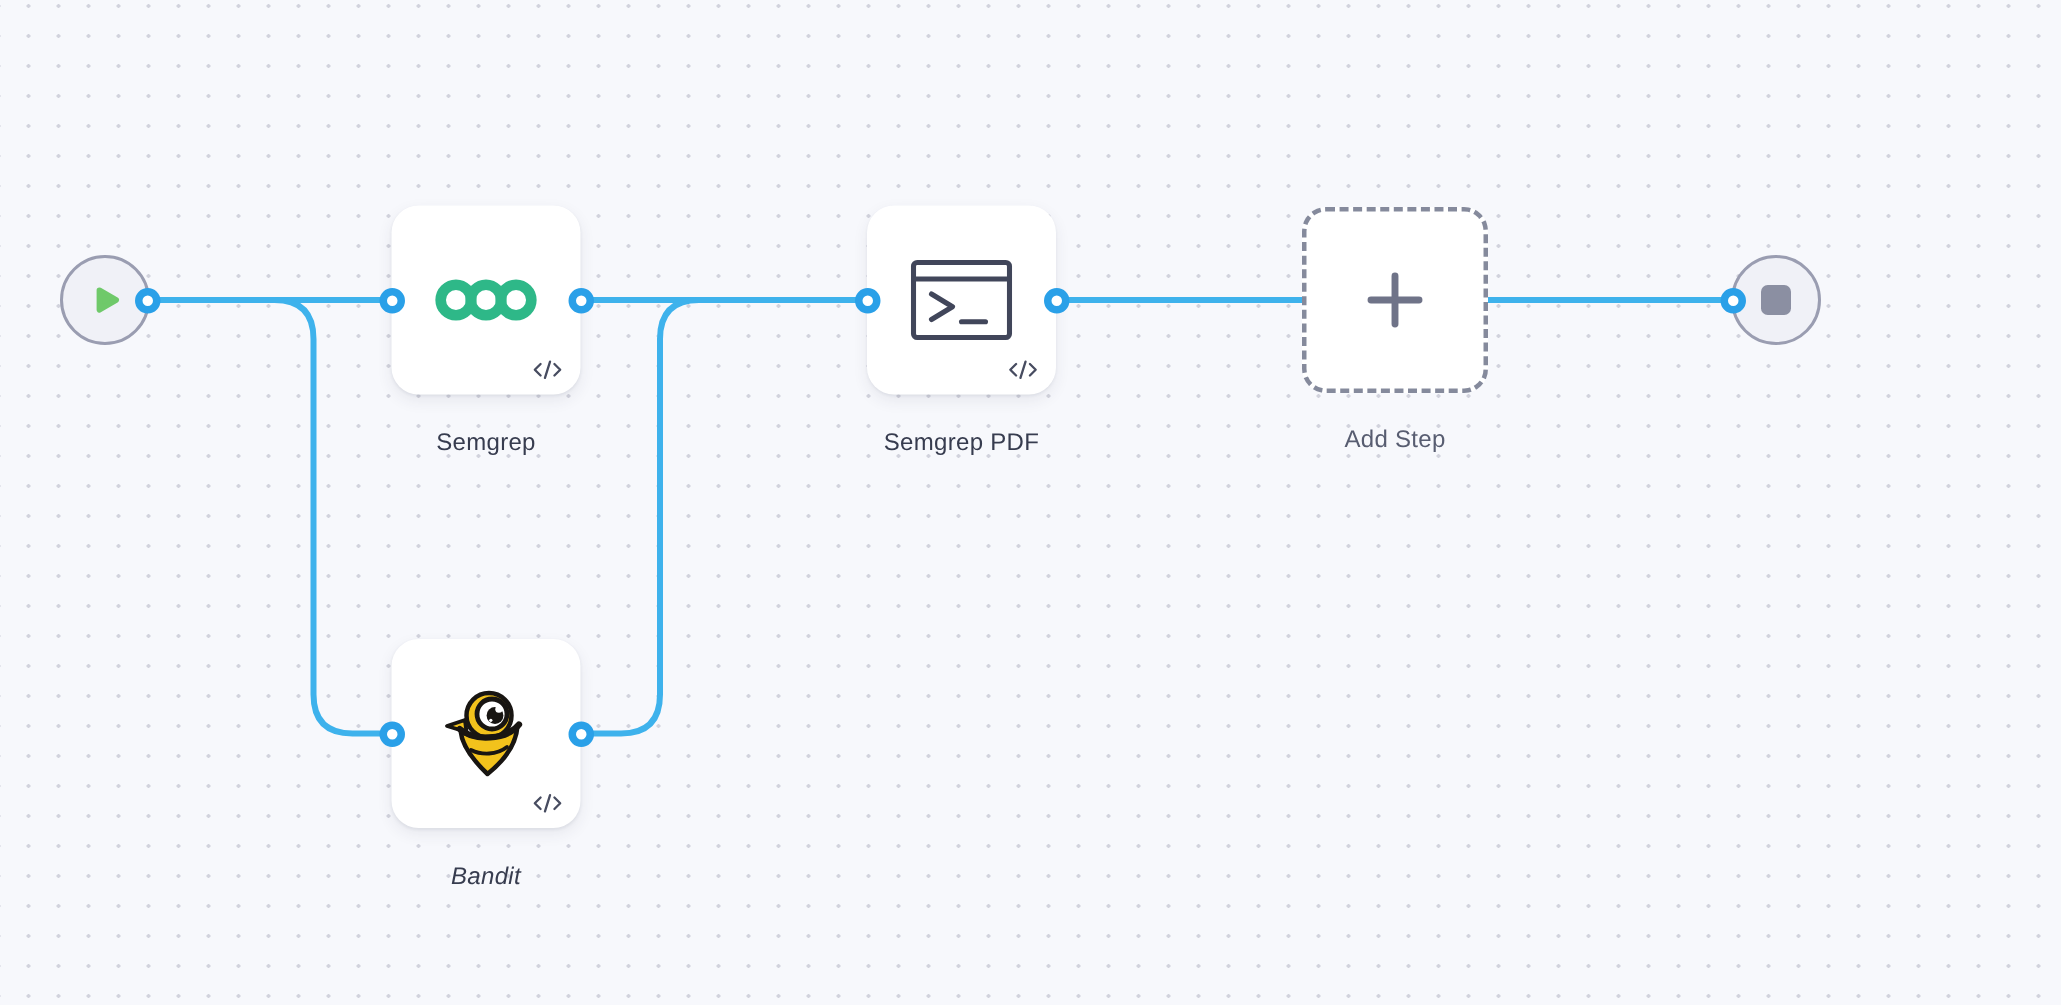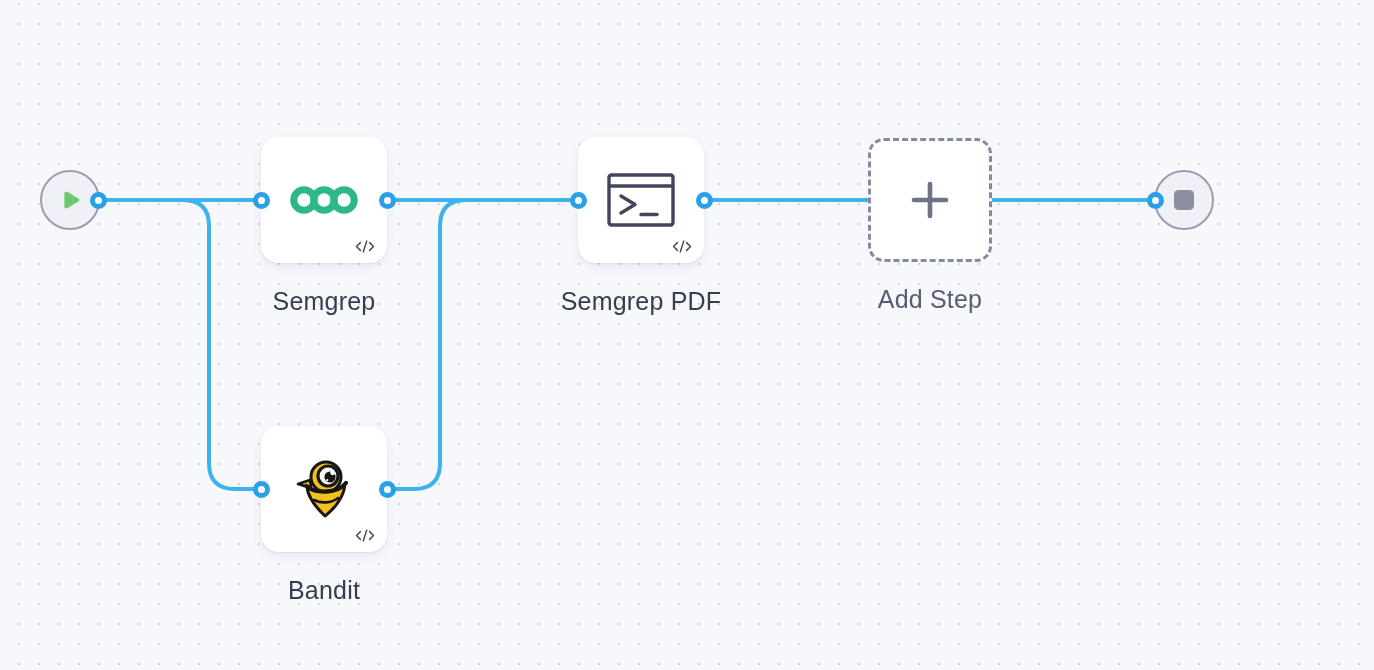--- a/index.html
+++ b/index.html
@@ -73,21 +73,21 @@
     width: 7px;
     height: 7px;
     background: #ffffff;
     border: 5px solid #2aa0e8;
     border-radius: 50%;
   }
   .node-label {
     position: absolute;
     width: 220px;
     text-align: center;
-    font-size: 25px;
+    font-size: 16px;
     letter-spacing: 0.2px;
     color: #373c4f;
   }
   .node-label.muted { color: #585d71; text-align: center; }
 </style>
 </head>
 <body>
 
 <div class="canvas">
 
@@ -161,21 +161,21 @@
     <span class="badge">
       <svg width="20" height="15" viewBox="0 0 26 18">
         <g fill="none" stroke="#474c60" stroke-width="2" stroke-linecap="round" stroke-linejoin="round">
           <polyline points="7,4 2,9 7,14"></polyline>
           <line x1="10.8" y1="16" x2="15.2" y2="2"></line>
           <polyline points="19,4 24,9 19,14"></polyline>
         </g>
       </svg>
     </span>
   </div>
-  <div class="node-label" style="left:214px; top:576px;">Bandit</div>
+  <div class="node-label" style="left:214px; top:576px;font-style:italic;">Bandit</div>
 
   <div class="node" style="left:578px; top:137px;">
     <span style="line-height:0;">
       <svg width="68" height="54" viewBox="0 0 68 54">
         <g fill="none" stroke="#41465a" stroke-width="3.4">
           <rect x="2" y="2" width="64" height="50" rx="2.5"></rect>
           <line x1="2" y1="13" x2="66" y2="13"></line>
           <polyline points="14,23 28,31.5 14,40" stroke-linecap="round" stroke-linejoin="round"></polyline>
           <line x1="34" y1="41.5" x2="50" y2="41.5" stroke-linecap="round"></line>
         </g>

